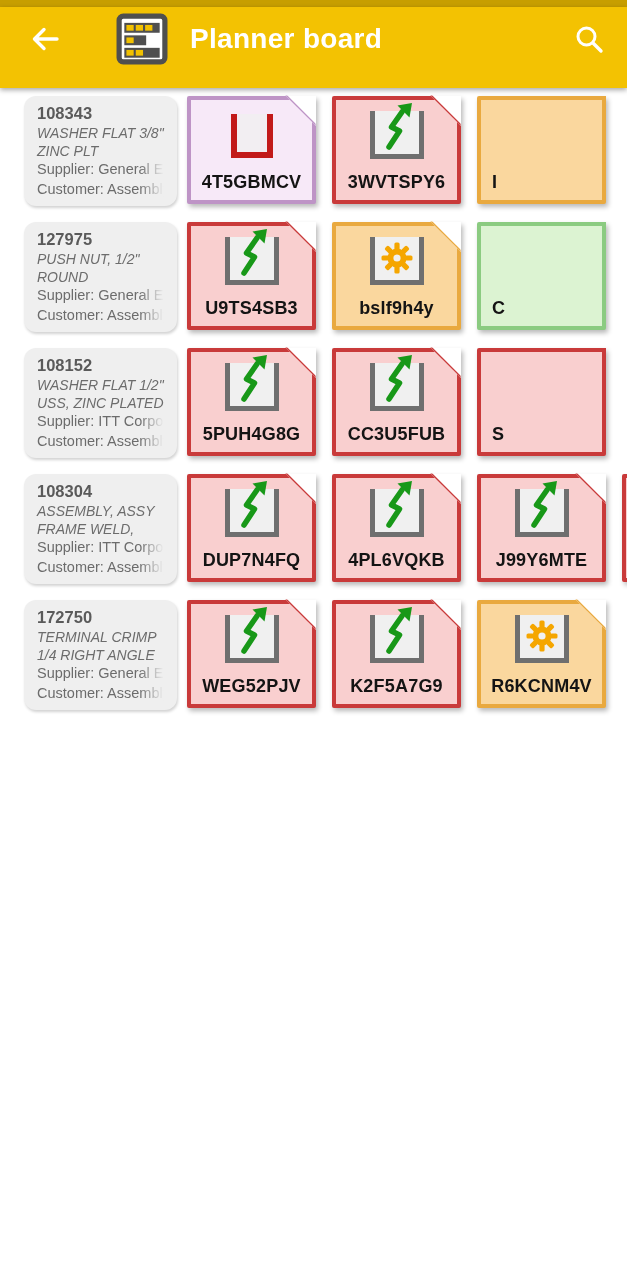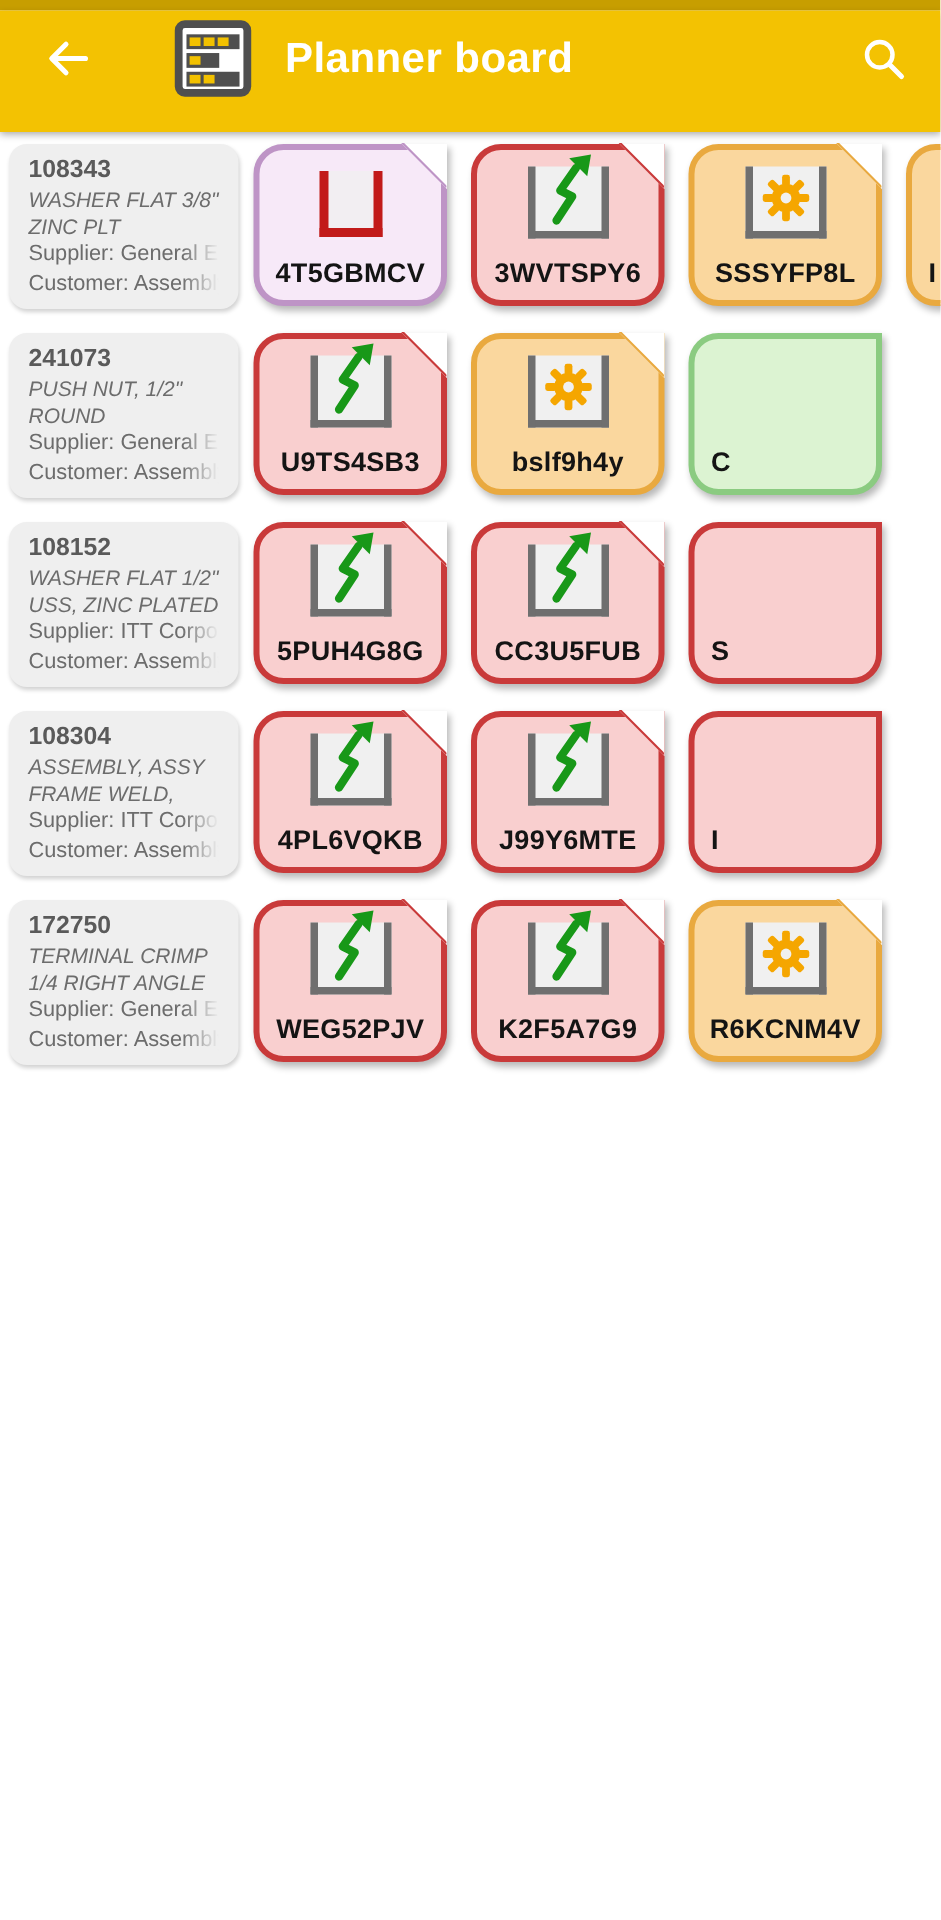--- a/index.html
+++ b/index.html
@@ -23,21 +23,21 @@
   }
   .back-btn { width: 34px; height: 32px; display: flex; align-items: center; justify-content: center; cursor: pointer; }
   .board-logo { margin-left: 54px; width: 52px; height: 52px; }
   .appbar-title {
     margin-left: 22px; color: #ffffff; font-size: 28px; font-weight: bold;
     letter-spacing: .3px;
   }
   .search-btn { margin-left: auto; width: 32px; height: 32px; cursor: pointer; }
 
   
-  main { padding: 8px 0 0 6px; }
+  main { padding: 8px 0 0 6px; margin-left: 18px; }
   .row { display: flex; gap: 10px; margin-bottom: 16px; align-items: flex-start; }
   .strip { display: flex; gap: 16px; }
 
   
   .part {
     flex: none; width: 153px; height: 110px;
     background: #EFEFEF; border-radius: 12px;
     padding: 7px 12px 0 13px;
     box-shadow: 1px 2px 3px rgba(0,0,0,.18);
     overflow: hidden; cursor: pointer;
@@ -47,21 +47,21 @@
   .pline {
     font-size: 14.5px; color: #6C6C6C; line-height: 19.5px; white-space: nowrap; overflow: hidden;
     -webkit-mask-image: linear-gradient(90deg, #000 80%, transparent 99%);
             mask-image: linear-gradient(90deg, #000 80%, transparent 99%);
   }
 
   
   .tile {
     flex: none; position: relative; width: 129px; height: 108px;
     background: var(--bg); border: 4px solid var(--bd);
-    border-radius: 20px; border-top-right-radius: 0;
+    border-radius: 2px; border-top-right-radius: 0;
     box-shadow: 2px 3px 5px rgba(0,0,0,.28);
     cursor: pointer;
   }
   .v-red    { --bg: #F9CFCF; --bd: #C93A3A; }
   .v-orange { --bg: #FAD79E; --bd: #E9A93F; }
   .v-purple { --bg: #F7E9F8; --bd: #BE94C6; }
   .v-green  { --bg: #DCF3D2; --bd: #8BCB81; }
 
   .fold {
     position: absolute; top: -4px; right: -4px; width: 30px; height: 30px;
@@ -146,20 +146,48 @@
   <div class="tile v-red">
     <div class="fold"></div>
     <div class="iconbox">
   <svg class="bolt" viewBox="0 0 40 52">
     <path d="M12 47 L22.5 31 L14.5 27 L25 12" stroke="#189818" stroke-width="5.5" fill="none" stroke-linecap="round" stroke-linejoin="round"></path>
     <polygon points="35,3 20.5,5.5 32.5,17.5" fill="#189818"></polygon>
   </svg>
 </div>
     <div class="code">3WVTSPY6</div>
   </div>
+
+
+  <div class="tile v-orange partial">
+
+    <div class="code">I</div>
+  </div>
+</div>
+  </div>
+
+  <div class="row">
+    <div class="part">
+      <div class="pnum">127975</div>
+      <div class="pdesc">PUSH NUT, 1/2" ROUND</div>
+      <div class="pline">Supplier: General Elec</div>
+      <div class="pline">Customer: Assembly</div>
+    </div>
+    <div class="strip">
+  <div class="tile v-red">
+    <div class="fold"></div>
+    <div class="iconbox">
+  <svg class="bolt" viewBox="0 0 40 52">
+    <path d="M12 47 L22.5 31 L14.5 27 L25 12" stroke="#189818" stroke-width="5.5" fill="none" stroke-linecap="round" stroke-linejoin="round"></path>
+    <polygon points="35,3 20.5,5.5 32.5,17.5" fill="#189818"></polygon>
+  </svg>
+</div>
+    <div class="code">U9TS4SB3</div>
+  </div>
+
 
   <div class="tile v-orange">
     <div class="fold"></div>
     <div class="iconbox">
   <svg class="gear" viewBox="0 0 36 36">
     <g fill="#F5A600">
       <circle cx="18" cy="18" r="9.5"></circle>
       <g>
         <rect x="15.4" y="2.5" width="5.2" height="7.5" rx="1.6"></rect>
         <rect x="15.4" y="2.5" width="5.2" height="7.5" rx="1.6" transform="rotate(45 18 18)"></rect>
@@ -167,49 +195,145 @@
         <rect x="15.4" y="2.5" width="5.2" height="7.5" rx="1.6" transform="rotate(135 18 18)"></rect>
         <rect x="15.4" y="2.5" width="5.2" height="7.5" rx="1.6" transform="rotate(180 18 18)"></rect>
         <rect x="15.4" y="2.5" width="5.2" height="7.5" rx="1.6" transform="rotate(225 18 18)"></rect>
         <rect x="15.4" y="2.5" width="5.2" height="7.5" rx="1.6" transform="rotate(270 18 18)"></rect>
         <rect x="15.4" y="2.5" width="5.2" height="7.5" rx="1.6" transform="rotate(315 18 18)"></rect>
       </g>
     </g>
     <circle cx="18" cy="18" r="3.6" fill="#F0F0F0"></circle>
   </svg>
 </div>
-    <div class="code">SSSYFP8L</div>
-  </div>
-
-  <div class="tile v-orange partial">
+    <div class="code">bslf9h4y</div>
+  </div>
+
+  <div class="tile v-green partial">
+
+    <div class="code">C</div>
+  </div>
+</div>
+  </div>
+
+  <div class="row">
+    <div class="part">
+      <div class="pnum">108152</div>
+      <div class="pdesc">WASHER FLAT 1/2" USS, ZINC PLATED</div>
+      <div class="pline">Supplier:  ITT Corpora</div>
+      <div class="pline">Customer: Assembly</div>
+    </div>
+    <div class="strip">
+  <div class="tile v-red">
+    <div class="fold"></div>
+    <div class="iconbox">
+  <svg class="bolt" viewBox="0 0 40 52">
+    <path d="M12 47 L22.5 31 L14.5 27 L25 12" stroke="#189818" stroke-width="5.5" fill="none" stroke-linecap="round" stroke-linejoin="round"></path>
+    <polygon points="35,3 20.5,5.5 32.5,17.5" fill="#189818"></polygon>
+  </svg>
+</div>
+    <div class="code">5PUH4G8G</div>
+  </div>
+
+  <div class="tile v-red">
+    <div class="fold"></div>
+    <div class="iconbox">
+  <svg class="bolt" viewBox="0 0 40 52">
+    <path d="M12 47 L22.5 31 L14.5 27 L25 12" stroke="#189818" stroke-width="5.5" fill="none" stroke-linecap="round" stroke-linejoin="round"></path>
+    <polygon points="35,3 20.5,5.5 32.5,17.5" fill="#189818"></polygon>
+  </svg>
+</div>
+    <div class="code">CC3U5FUB</div>
+  </div>
+
+
+  <div class="tile v-red partial">
+
+    <div class="code">S</div>
+  </div>
+</div>
+  </div>
+
+  <div class="row">
+    <div class="part">
+      <div class="pnum">108304</div>
+      <div class="pdesc">ASSEMBLY, ASSY FRAME WELD,</div>
+      <div class="pline">Supplier:  ITT Corpora</div>
+      <div class="pline">Customer: Assembly</div>
+    </div>
+    <div class="strip">
+  <div class="tile v-red">
+    <div class="fold"></div>
+    <div class="iconbox">
+  <svg class="bolt" viewBox="0 0 40 52">
+    <path d="M12 47 L22.5 31 L14.5 27 L25 12" stroke="#189818" stroke-width="5.5" fill="none" stroke-linecap="round" stroke-linejoin="round"></path>
+    <polygon points="35,3 20.5,5.5 32.5,17.5" fill="#189818"></polygon>
+  </svg>
+</div>
+    <div class="code">DUP7N4FQ</div>
+  </div>
+
+  <div class="tile v-red">
+    <div class="fold"></div>
+    <div class="iconbox">
+  <svg class="bolt" viewBox="0 0 40 52">
+    <path d="M12 47 L22.5 31 L14.5 27 L25 12" stroke="#189818" stroke-width="5.5" fill="none" stroke-linecap="round" stroke-linejoin="round"></path>
+    <polygon points="35,3 20.5,5.5 32.5,17.5" fill="#189818"></polygon>
+  </svg>
+</div>
+    <div class="code">4PL6VQKB</div>
+  </div>
+
+  <div class="tile v-red">
+    <div class="fold"></div>
+    <div class="iconbox">
+  <svg class="bolt" viewBox="0 0 40 52">
+    <path d="M12 47 L22.5 31 L14.5 27 L25 12" stroke="#189818" stroke-width="5.5" fill="none" stroke-linecap="round" stroke-linejoin="round"></path>
+    <polygon points="35,3 20.5,5.5 32.5,17.5" fill="#189818"></polygon>
+  </svg>
+</div>
+    <div class="code">J99Y6MTE</div>
+  </div>
+
+  <div class="tile v-red partial">
 
     <div class="code">I</div>
   </div>
 </div>
   </div>
 
   <div class="row">
     <div class="part">
-      <div class="pnum">241073</div>
-      <div class="pdesc">PUSH NUT, 1/2" ROUND</div>
+      <div class="pnum">172750</div>
+      <div class="pdesc">TERMINAL CRIMP 1/4 RIGHT ANGLE</div>
       <div class="pline">Supplier: General Elec</div>
       <div class="pline">Customer: Assembly</div>
     </div>
     <div class="strip">
   <div class="tile v-red">
     <div class="fold"></div>
     <div class="iconbox">
   <svg class="bolt" viewBox="0 0 40 52">
     <path d="M12 47 L22.5 31 L14.5 27 L25 12" stroke="#189818" stroke-width="5.5" fill="none" stroke-linecap="round" stroke-linejoin="round"></path>
     <polygon points="35,3 20.5,5.5 32.5,17.5" fill="#189818"></polygon>
   </svg>
 </div>
-    <div class="code">U9TS4SB3</div>
-  </div>
-
+    <div class="code">WEG52PJV</div>
+  </div>
+
+  <div class="tile v-red">
+    <div class="fold"></div>
+    <div class="iconbox">
+  <svg class="bolt" viewBox="0 0 40 52">
+    <path d="M12 47 L22.5 31 L14.5 27 L25 12" stroke="#189818" stroke-width="5.5" fill="none" stroke-linecap="round" stroke-linejoin="round"></path>
+    <polygon points="35,3 20.5,5.5 32.5,17.5" fill="#189818"></polygon>
+  </svg>
+</div>
+    <div class="code">K2F5A7G9</div>
+  </div>
 
   <div class="tile v-orange">
     <div class="fold"></div>
     <div class="iconbox">
   <svg class="gear" viewBox="0 0 36 36">
     <g fill="#F5A600">
       <circle cx="18" cy="18" r="9.5"></circle>
       <g>
         <rect x="15.4" y="2.5" width="5.2" height="7.5" rx="1.6"></rect>
         <rect x="15.4" y="2.5" width="5.2" height="7.5" rx="1.6" transform="rotate(45 18 18)"></rect>
@@ -217,153 +341,17 @@
         <rect x="15.4" y="2.5" width="5.2" height="7.5" rx="1.6" transform="rotate(135 18 18)"></rect>
         <rect x="15.4" y="2.5" width="5.2" height="7.5" rx="1.6" transform="rotate(180 18 18)"></rect>
         <rect x="15.4" y="2.5" width="5.2" height="7.5" rx="1.6" transform="rotate(225 18 18)"></rect>
         <rect x="15.4" y="2.5" width="5.2" height="7.5" rx="1.6" transform="rotate(270 18 18)"></rect>
         <rect x="15.4" y="2.5" width="5.2" height="7.5" rx="1.6" transform="rotate(315 18 18)"></rect>
       </g>
     </g>
     <circle cx="18" cy="18" r="3.6" fill="#F0F0F0"></circle>
   </svg>
 </div>
-    <div class="code">bslf9h4y</div>
-  </div>
-
-  <div class="tile v-green partial">
-
-    <div class="code">C</div>
-  </div>
-</div>
-  </div>
-
-  <div class="row">
-    <div class="part">
-      <div class="pnum">108152</div>
-      <div class="pdesc">WASHER FLAT 1/2" USS, ZINC PLATED</div>
-      <div class="pline">Supplier:  ITT Corpora</div>
-      <div class="pline">Customer: Assembly</div>
-    </div>
-    <div class="strip">
-  <div class="tile v-red">
-    <div class="fold"></div>
-    <div class="iconbox">
-  <svg class="bolt" viewBox="0 0 40 52">
-    <path d="M12 47 L22.5 31 L14.5 27 L25 12" stroke="#189818" stroke-width="5.5" fill="none" stroke-linecap="round" stroke-linejoin="round"></path>
-    <polygon points="35,3 20.5,5.5 32.5,17.5" fill="#189818"></polygon>
-  </svg>
-</div>
-    <div class="code">5PUH4G8G</div>
-  </div>
-
-  <div class="tile v-red">
-    <div class="fold"></div>
-    <div class="iconbox">
-  <svg class="bolt" viewBox="0 0 40 52">
-    <path d="M12 47 L22.5 31 L14.5 27 L25 12" stroke="#189818" stroke-width="5.5" fill="none" stroke-linecap="round" stroke-linejoin="round"></path>
-    <polygon points="35,3 20.5,5.5 32.5,17.5" fill="#189818"></polygon>
-  </svg>
-</div>
-    <div class="code">CC3U5FUB</div>
-  </div>
-
-
-  <div class="tile v-red partial">
-
-    <div class="code">S</div>
-  </div>
-</div>
-  </div>
-
-  <div class="row">
-    <div class="part">
-      <div class="pnum">108304</div>
-      <div class="pdesc">ASSEMBLY, ASSY FRAME WELD,</div>
-      <div class="pline">Supplier:  ITT Corpora</div>
-      <div class="pline">Customer: Assembly</div>
-    </div>
-    <div class="strip">
-
-  <div class="tile v-red">
-    <div class="fold"></div>
-    <div class="iconbox">
-  <svg class="bolt" viewBox="0 0 40 52">
-    <path d="M12 47 L22.5 31 L14.5 27 L25 12" stroke="#189818" stroke-width="5.5" fill="none" stroke-linecap="round" stroke-linejoin="round"></path>
-    <polygon points="35,3 20.5,5.5 32.5,17.5" fill="#189818"></polygon>
-  </svg>
-</div>
-    <div class="code">4PL6VQKB</div>
-  </div>
-
-  <div class="tile v-red">
-    <div class="fold"></div>
-    <div class="iconbox">
-  <svg class="bolt" viewBox="0 0 40 52">
-    <path d="M12 47 L22.5 31 L14.5 27 L25 12" stroke="#189818" stroke-width="5.5" fill="none" stroke-linecap="round" stroke-linejoin="round"></path>
-    <polygon points="35,3 20.5,5.5 32.5,17.5" fill="#189818"></polygon>
-  </svg>
-</div>
-    <div class="code">J99Y6MTE</div>
-  </div>
-
-  <div class="tile v-red partial">
-
-    <div class="code">I</div>
-  </div>
-</div>
-  </div>
-
-  <div class="row">
-    <div class="part">
-      <div class="pnum">172750</div>
-      <div class="pdesc">TERMINAL CRIMP 1/4 RIGHT ANGLE</div>
-      <div class="pline">Supplier: General Elec</div>
-      <div class="pline">Customer: Assembly</div>
-    </div>
-    <div class="strip">
-  <div class="tile v-red">
-    <div class="fold"></div>
-    <div class="iconbox">
-  <svg class="bolt" viewBox="0 0 40 52">
-    <path d="M12 47 L22.5 31 L14.5 27 L25 12" stroke="#189818" stroke-width="5.5" fill="none" stroke-linecap="round" stroke-linejoin="round"></path>
-    <polygon points="35,3 20.5,5.5 32.5,17.5" fill="#189818"></polygon>
-  </svg>
-</div>
-    <div class="code">WEG52PJV</div>
-  </div>
-
-  <div class="tile v-red">
-    <div class="fold"></div>
-    <div class="iconbox">
-  <svg class="bolt" viewBox="0 0 40 52">
-    <path d="M12 47 L22.5 31 L14.5 27 L25 12" stroke="#189818" stroke-width="5.5" fill="none" stroke-linecap="round" stroke-linejoin="round"></path>
-    <polygon points="35,3 20.5,5.5 32.5,17.5" fill="#189818"></polygon>
-  </svg>
-</div>
-    <div class="code">K2F5A7G9</div>
-  </div>
-
-  <div class="tile v-orange">
-    <div class="fold"></div>
-    <div class="iconbox">
-  <svg class="gear" viewBox="0 0 36 36">
-    <g fill="#F5A600">
-      <circle cx="18" cy="18" r="9.5"></circle>
-      <g>
-        <rect x="15.4" y="2.5" width="5.2" height="7.5" rx="1.6"></rect>
-        <rect x="15.4" y="2.5" width="5.2" height="7.5" rx="1.6" transform="rotate(45 18 18)"></rect>
-        <rect x="15.4" y="2.5" width="5.2" height="7.5" rx="1.6" transform="rotate(90 18 18)"></rect>
-        <rect x="15.4" y="2.5" width="5.2" height="7.5" rx="1.6" transform="rotate(135 18 18)"></rect>
-        <rect x="15.4" y="2.5" width="5.2" height="7.5" rx="1.6" transform="rotate(180 18 18)"></rect>
-        <rect x="15.4" y="2.5" width="5.2" height="7.5" rx="1.6" transform="rotate(225 18 18)"></rect>
-        <rect x="15.4" y="2.5" width="5.2" height="7.5" rx="1.6" transform="rotate(270 18 18)"></rect>
-        <rect x="15.4" y="2.5" width="5.2" height="7.5" rx="1.6" transform="rotate(315 18 18)"></rect>
-      </g>
-    </g>
-    <circle cx="18" cy="18" r="3.6" fill="#F0F0F0"></circle>
-  </svg>
-</div>
     <div class="code">R6KCNM4V</div>
   </div>
 </div>
   </div>
 </main>
 
 </body></html>

